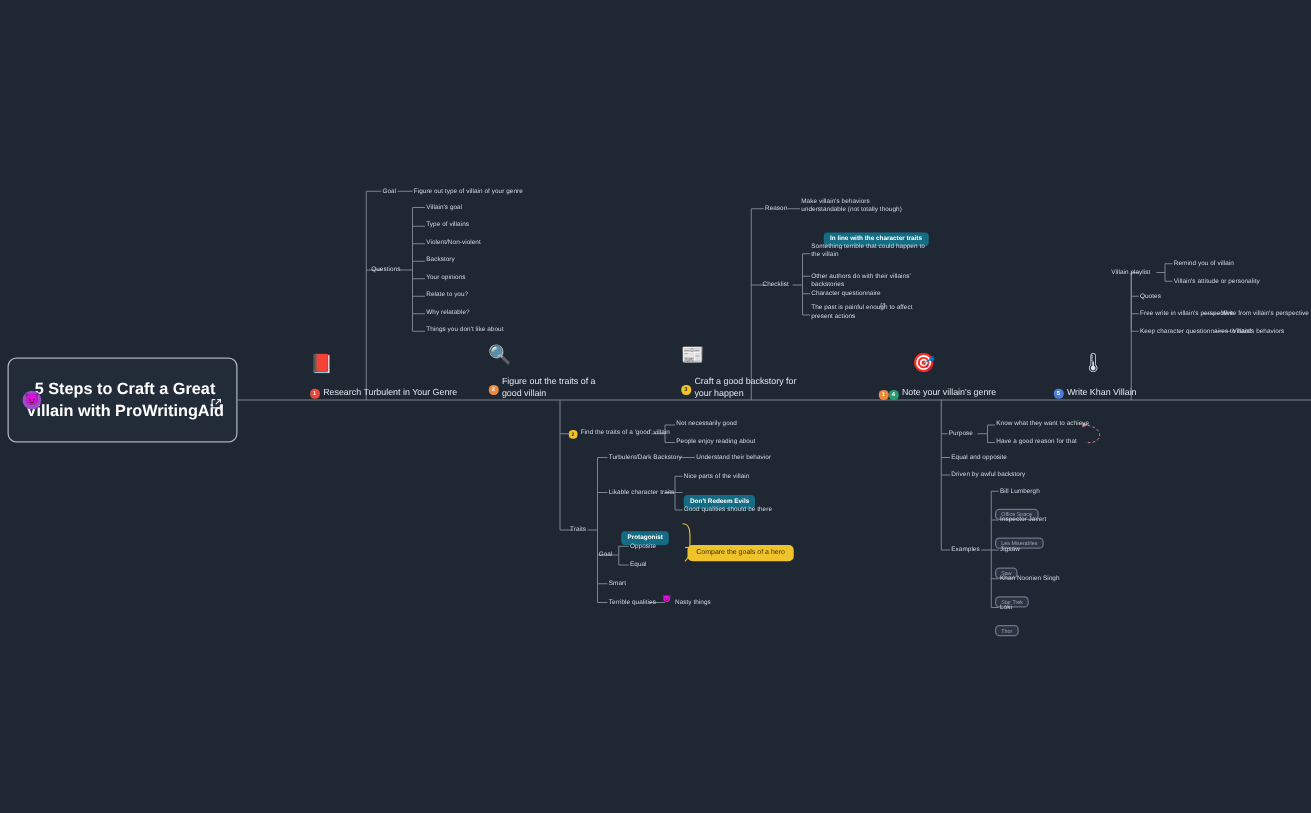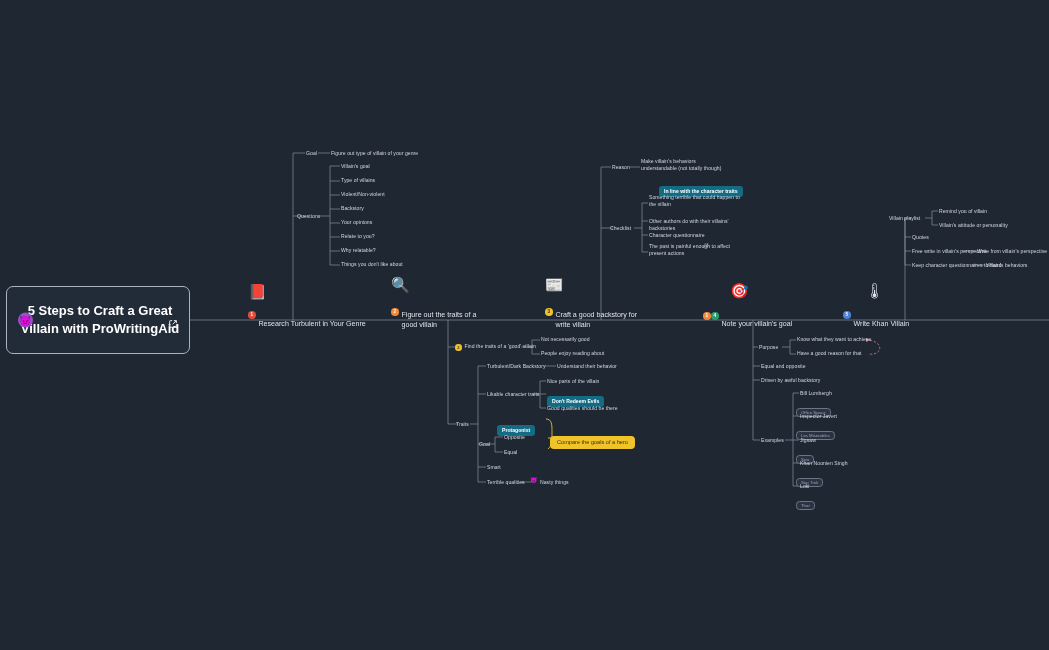--- a/index.html
+++ b/index.html
@@ -87,21 +87,21 @@
     flex: 0 0 auto;
     width: 7.5px; height: 7.5px;
     border-radius: 50%;
     color: #fff;
     font-size: 4.6px;
     font-weight: bold;
     display: flex; align-items: center; justify-content: center;
     margin-top: 1px;
   }
   .badges { display: flex; gap: 0.5px; flex: 0 0 auto; margin-top: 1px; }
-  .step-label { display: block; margin-top: 10px; }
+  .step-label { display: block; }
   .step-label.w2 { max-width: 92px; white-space: normal; }
 
   
   .pill-teal {
     display: inline-block;
     background: #146c84;
     color: #ffffff;
     font-weight: bold;
     font-size: 5.1px;
     padding: 2.5px 5px;
@@ -270,32 +270,32 @@
     <div class="step-row">
       <span class="badge" style="background:#ef8a3c; margin-top:7px;">2</span>
       <span class="step-label w2">Figure out the traits of a good villain</span>
     </div>
   </div>
 
   <div class="step" style="left:545px; top:301px;">
     <span class="step-icon" style="top:-24px;">📰</span>
     <div class="step-row">
       <span class="badge" style="background:#f0c32b; color:#3a3214; margin-top:7px;">3</span>
-      <span class="step-label w2">Craft a good backstory for write villain</span>
+      <span class="step-label w2">Craft a good backstory for your happen</span>
     </div>
   </div>
 
   <div class="step" style="left:703px; top:310px;">
     <span class="step-icon" style="left:27px; top:-27px;">🎯</span>
     <div class="step-row">
       <span class="badges">
         <span class="badge" style="background:#ef8a3c">1</span>
         <span class="badge" style="background:#2a9d6e">4</span>
       </span>
-      <span class="step-label">Note your villain's goal</span>
+      <span class="step-label">Note your villain's genre</span>
     </div>
   </div>
 
   <div class="step" style="left:843px; top:310px;">
     <span class="step-icon" style="left:22px; top:-27px;">🌡</span>
     <div class="step-row">
       <span class="badge" style="background:#4e7fd6">5</span>
       <span class="step-label">Write Khan Villain</span>
     </div>
   </div>

